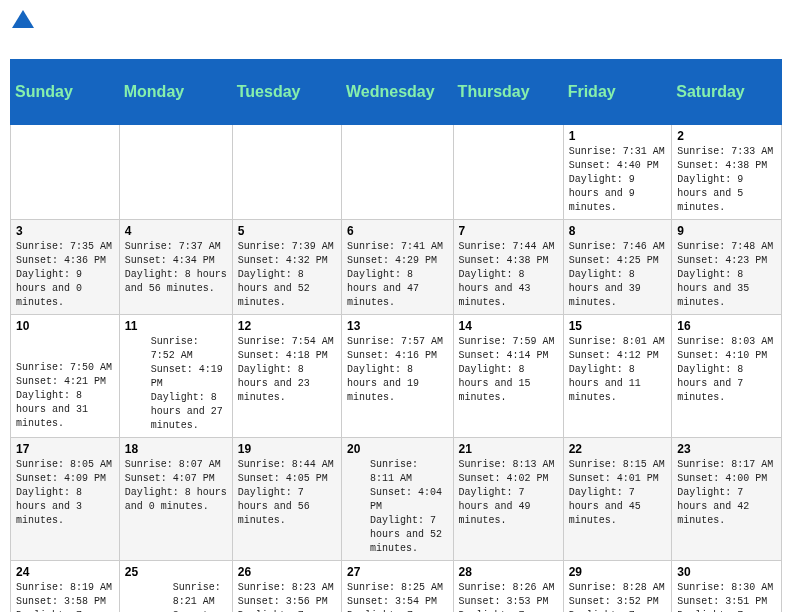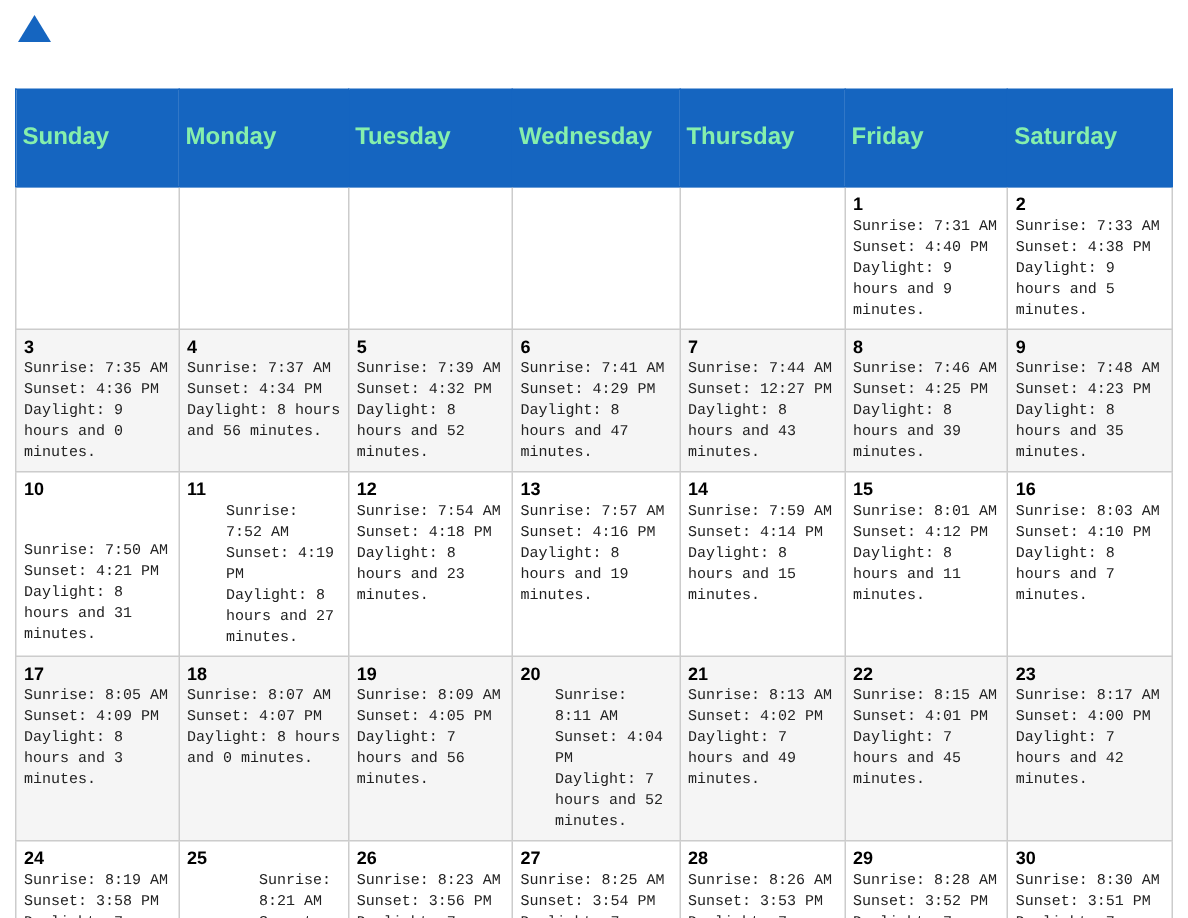--- a/index.html
+++ b/index.html
@@ -166,21 +166,21 @@
         </td>
         <td>
           <span class="day-number">6</span>
           <div class="day-info" style="white-space: pre-line;">Sunrise: 7:41 AM
 Sunset: 4:29 PM
 Daylight: 8 hours and 47 minutes.</div>
         </td>
         <td>
           <span class="day-number">7</span>
           <div class="day-info" style="white-space: pre-line;">Sunrise: 7:44 AM
-Sunset: 12:27 PM
+Sunset: 4:38 PM
 Daylight: 8 hours and 43 minutes.</div>
         </td>
         <td>
           <span class="day-number">8</span>
           <div class="day-info" style="white-space: pre-line;">Sunrise: 7:46 AM
 Sunset: 4:25 PM
 Daylight: 8 hours and 39 minutes.</div>
         </td>
         <td>
           <span class="day-number">9</span>
@@ -241,21 +241,21 @@
 Daylight: 8 hours and 3 minutes.</div>
         </td>
         <td>
           <span class="day-number">18</span>
           <div class="day-info" style="white-space: pre-line;">Sunrise: 8:07 AM
 Sunset: 4:07 PM
 Daylight: 8 hours and 0 minutes.</div>
         </td>
         <td>
           <span class="day-number">19</span>
-          <div class="day-info" style="white-space: pre-line;">Sunrise: 8:09 AM
+          <div class="day-info" style="white-space: pre-line;">Sunrise: 8:44 AM
 Sunset: 4:05 PM
 Daylight: 7 hours and 56 minutes.</div>
         </td>
         <td>
           <span class="day-number">20</span>
           <div class="day-info" style="white-space: pre-line; margin-left: 23px;">Sunrise: 8:11 AM
 Sunset: 4:04 PM
 Daylight: 7 hours and 52 minutes.</div>
         </td>
         <td>

